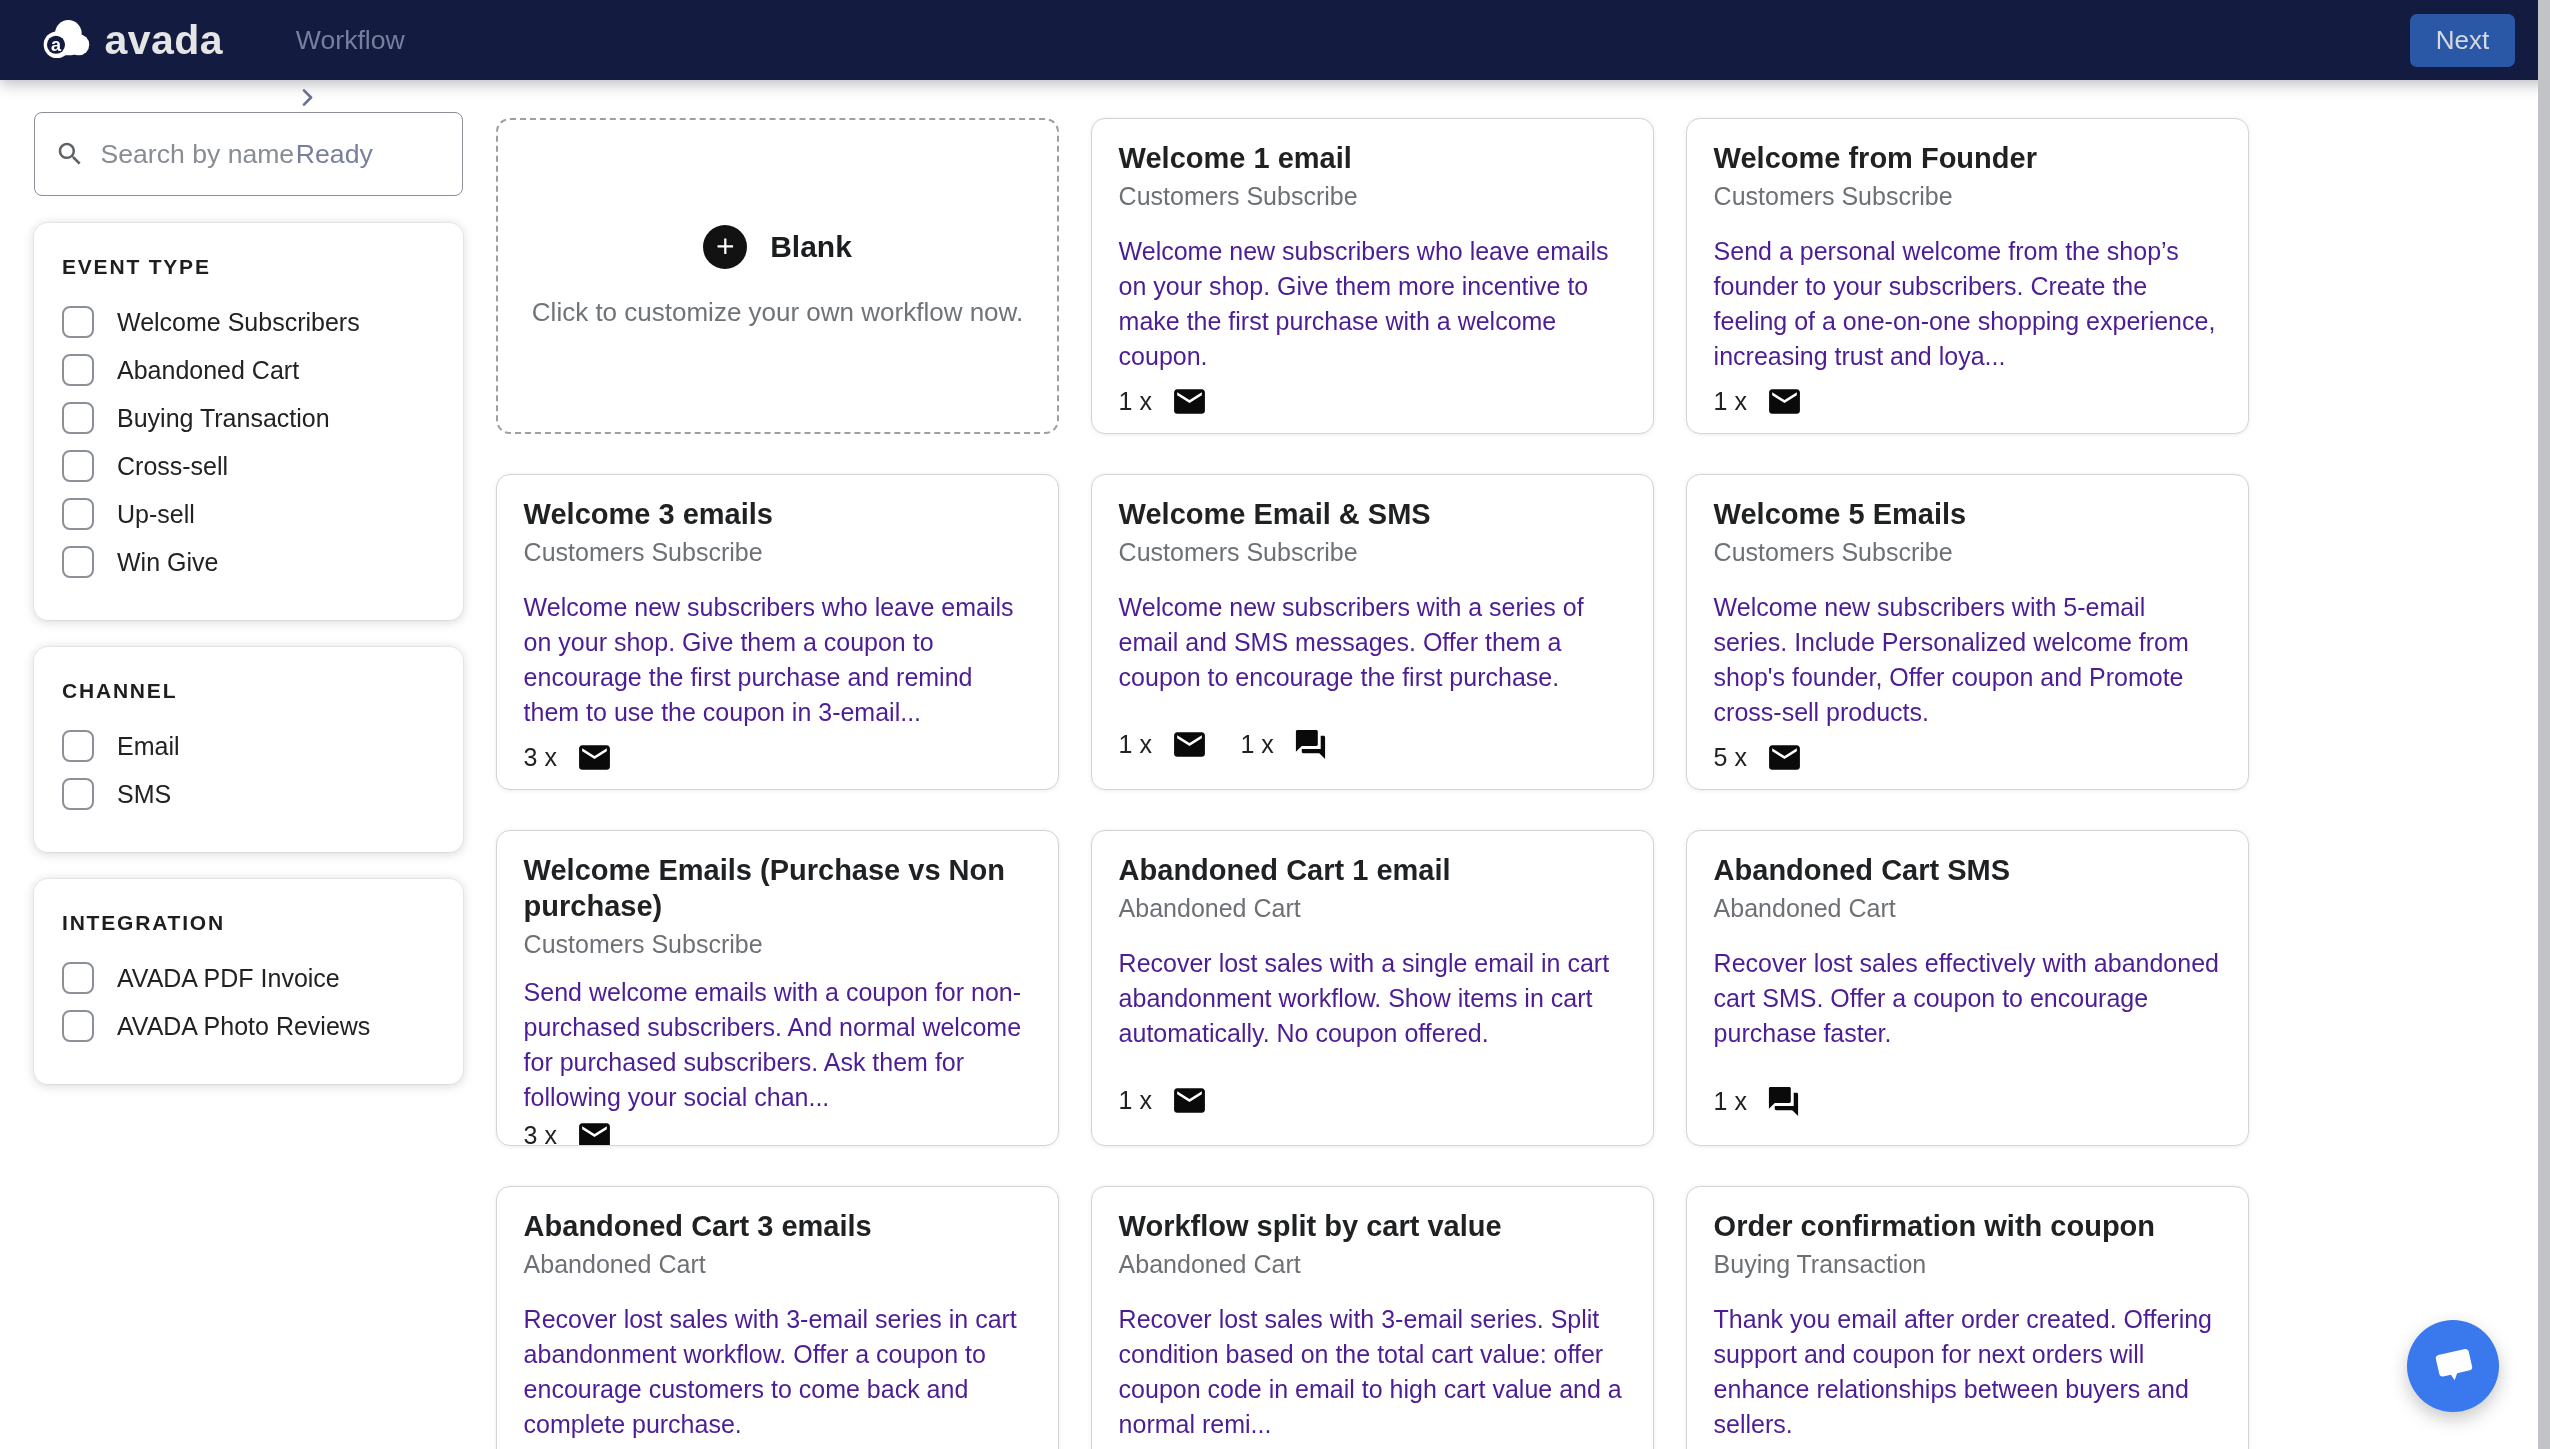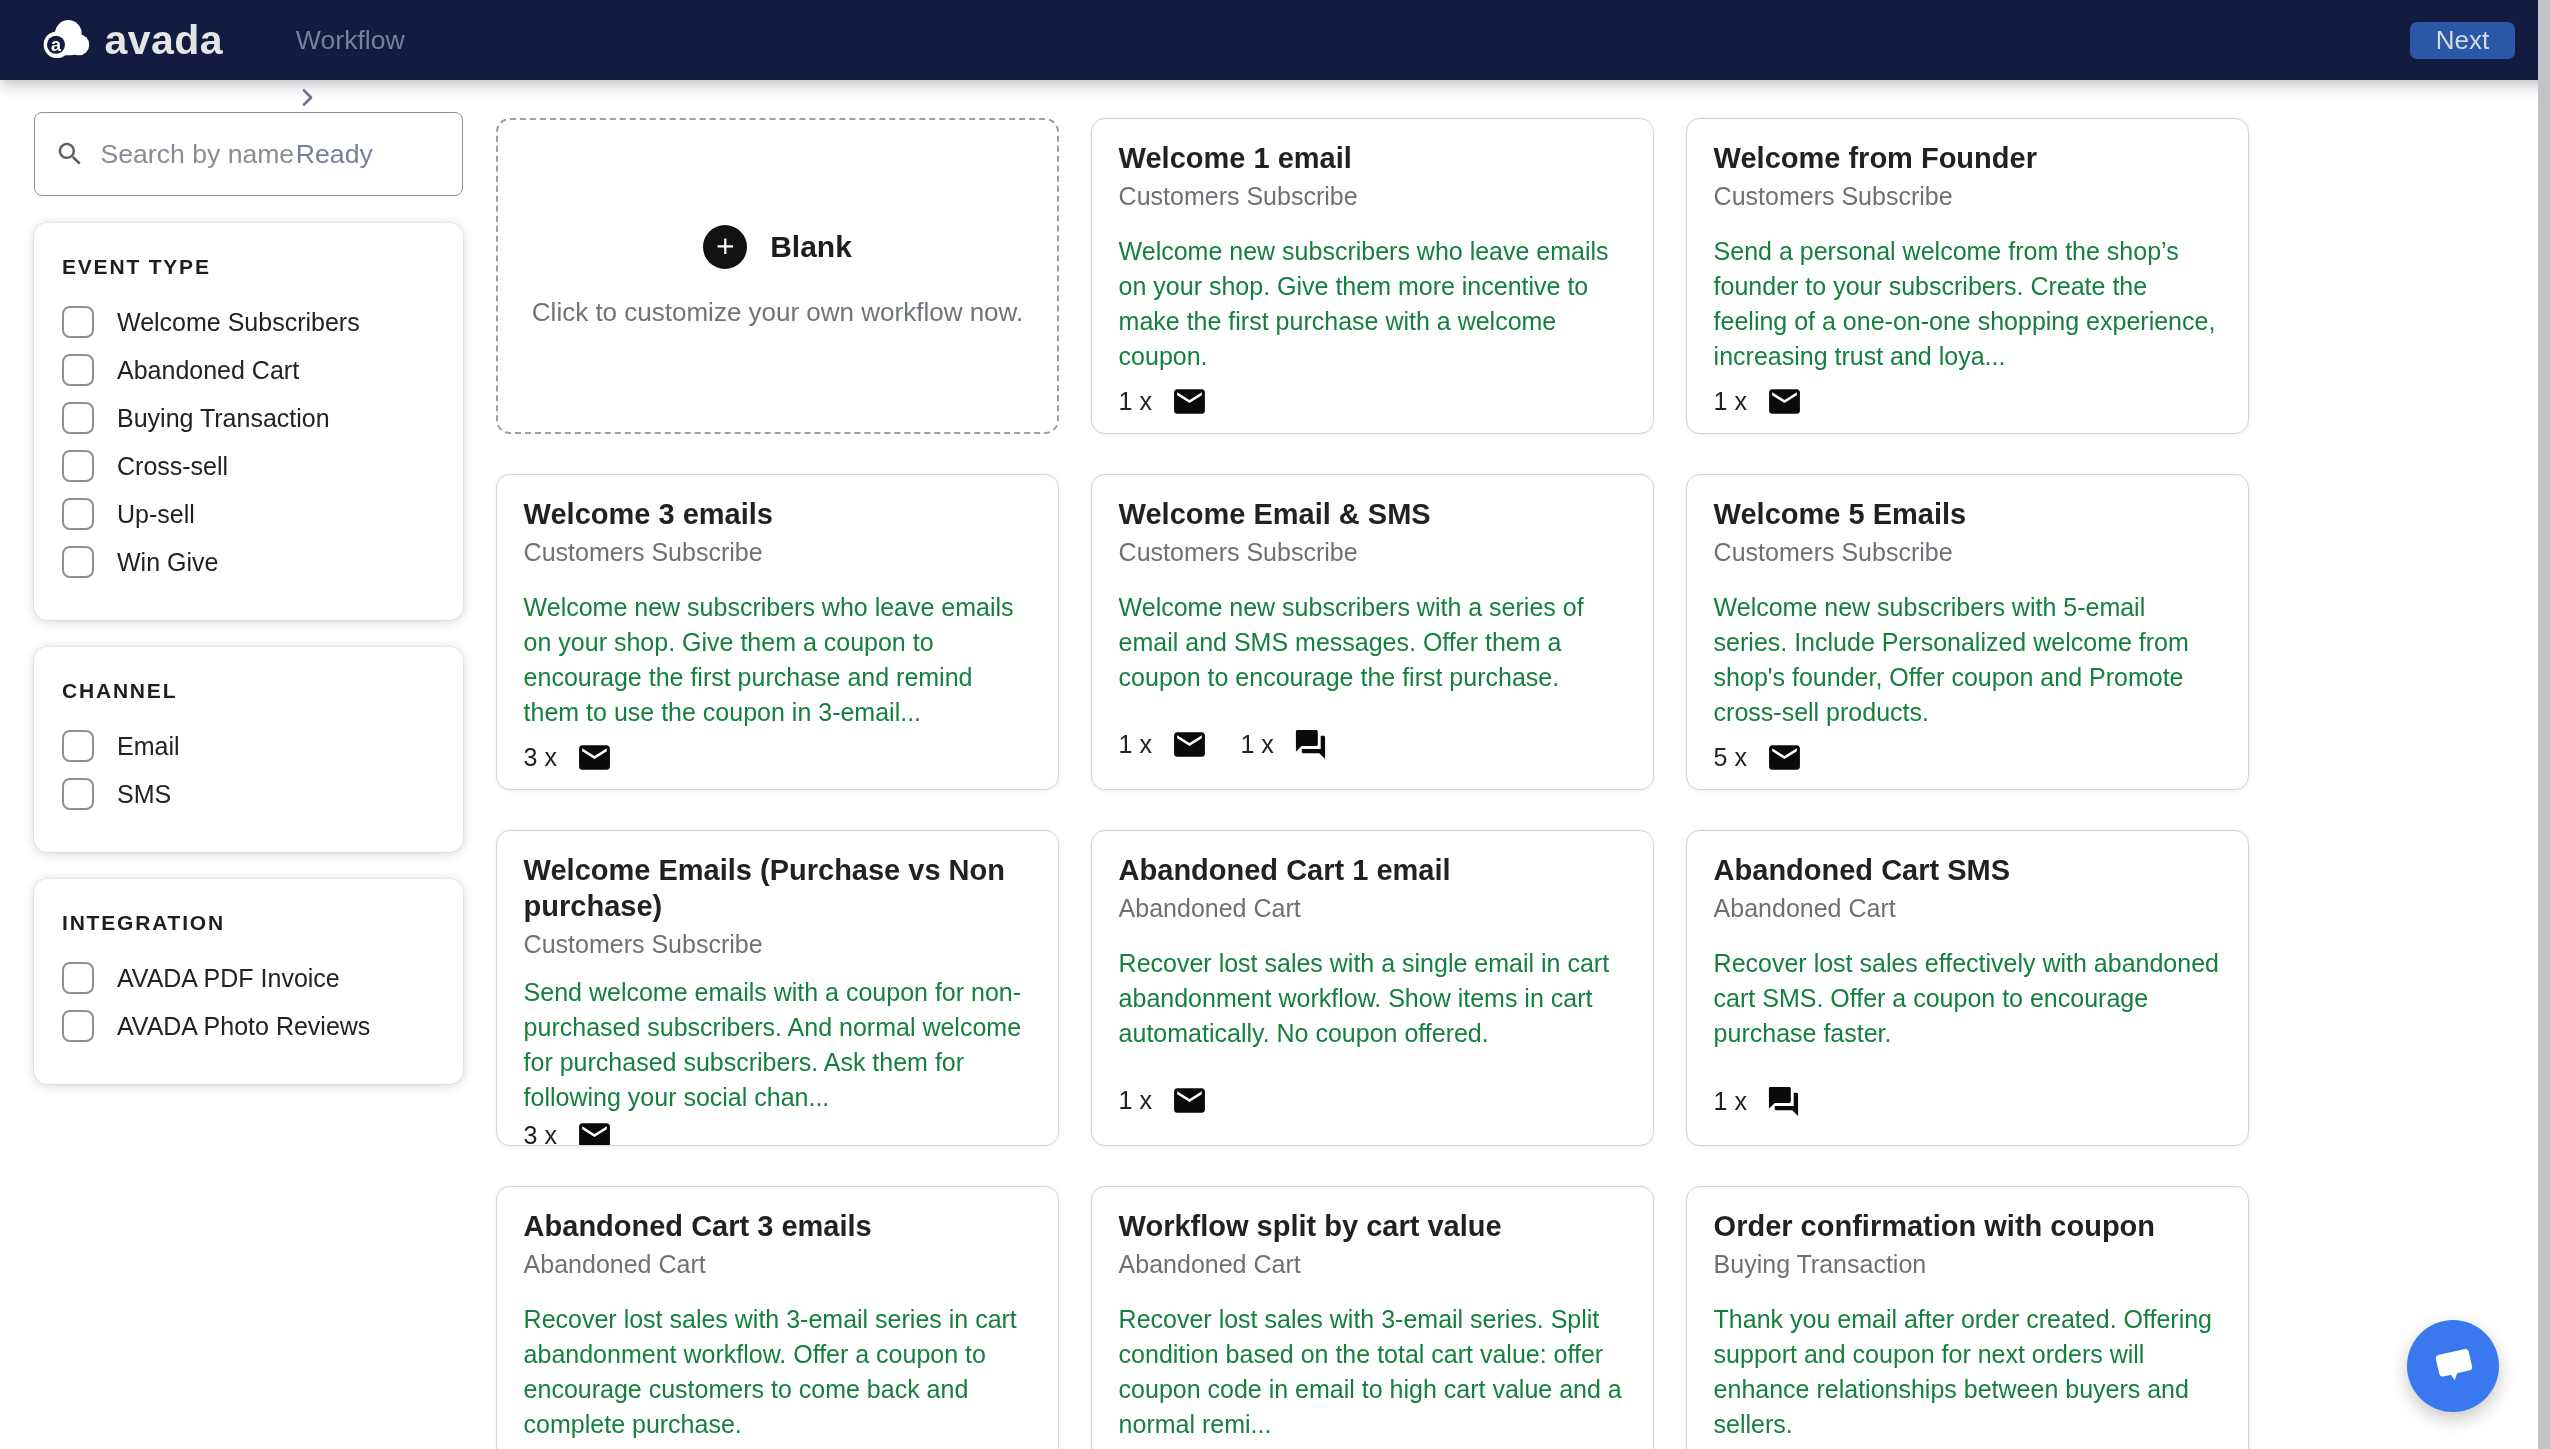--- a/index.html
+++ b/index.html
@@ -17,21 +17,21 @@
     background:#131b41; display:flex; align-items:center;
     box-shadow:0 3.5px 14px rgba(10,14,40,.28); z-index:20;
   }
   .brand { display:flex; align-items:center; gap:10.6px; margin-left:37px; }
   .brand-text { color:#e5e5e5; font-size:41px; font-weight:700; letter-spacing:0.4px; }
   .breadcrumb { display:flex; gap:30px; margin-left:73px; font-size:26.6px;flex-direction:column; }
   .crumb-active { color:#ffffff; font-weight:600; }
   .crumb { color:#787f9d; }
   .crumb-chev { width:23px; height:23px; }
   .next-btn {
-    margin-left:auto; margin-right:35px; min-width:105px; height:37px;
+    margin-left:auto; margin-right:35px; min-width:105px; height:53px;
     background:#2a58a6; color:#d5dae1; border:none; border-radius:7px;
     font-size:26px; font-family:inherit; padding:0 25px; cursor:pointer;
   }
   
   .sidebar { position:absolute; left:34px; top:112px; width:429px; z-index:5; }
   .search-box {
     height:84px; border:1.8px solid #8a9096; border-radius:8px; background:#fff;
     display:flex; align-items:center; gap:16px; padding:0 19.5px;
   }
   .search-box input {
@@ -58,21 +58,21 @@
     display:grid; grid-template-columns:repeat(3,563px);
     column-gap:32px; row-gap:40px; grid-auto-rows:316px;
   }
   .card {
     background:#fff; border:0.9px solid #d1d4d8; border-radius:14px;
     box-shadow:0 0.9px 4.4px rgba(0,0,0,.07);
     padding:21px 26.6px 14px; display:flex; flex-direction:column; overflow:hidden; cursor:pointer;
   }
   .card-title { font-size:29px; font-weight:700; color:#1f2123; line-height:36px; }
   .card-sub { font-size:25px; color:#6d7175; margin-top:6.2px; }
-  .card-desc { font-size:25px; color:#15803d; line-height:35px; margin-top:23px; }
+  .card-desc { font-size:25px; color:#4c1d95; line-height:35px; margin-top:23px; }
   .badges { margin-top:auto; display:flex; align-items:center; gap:32px; padding:8.9px 0 12.4px; }
   .badge { display:flex; align-items:center; gap:19.5px; }
   .badge-count { font-size:25px; color:#202223; }
   .badge svg { display:block; }
   
   .blank-card {
     border:2.7px dashed #9aa0a6; border-radius:14px; background:#fff;
     display:flex; flex-direction:column; align-items:center; justify-content:center;
     gap:28px; cursor:pointer;
   }

